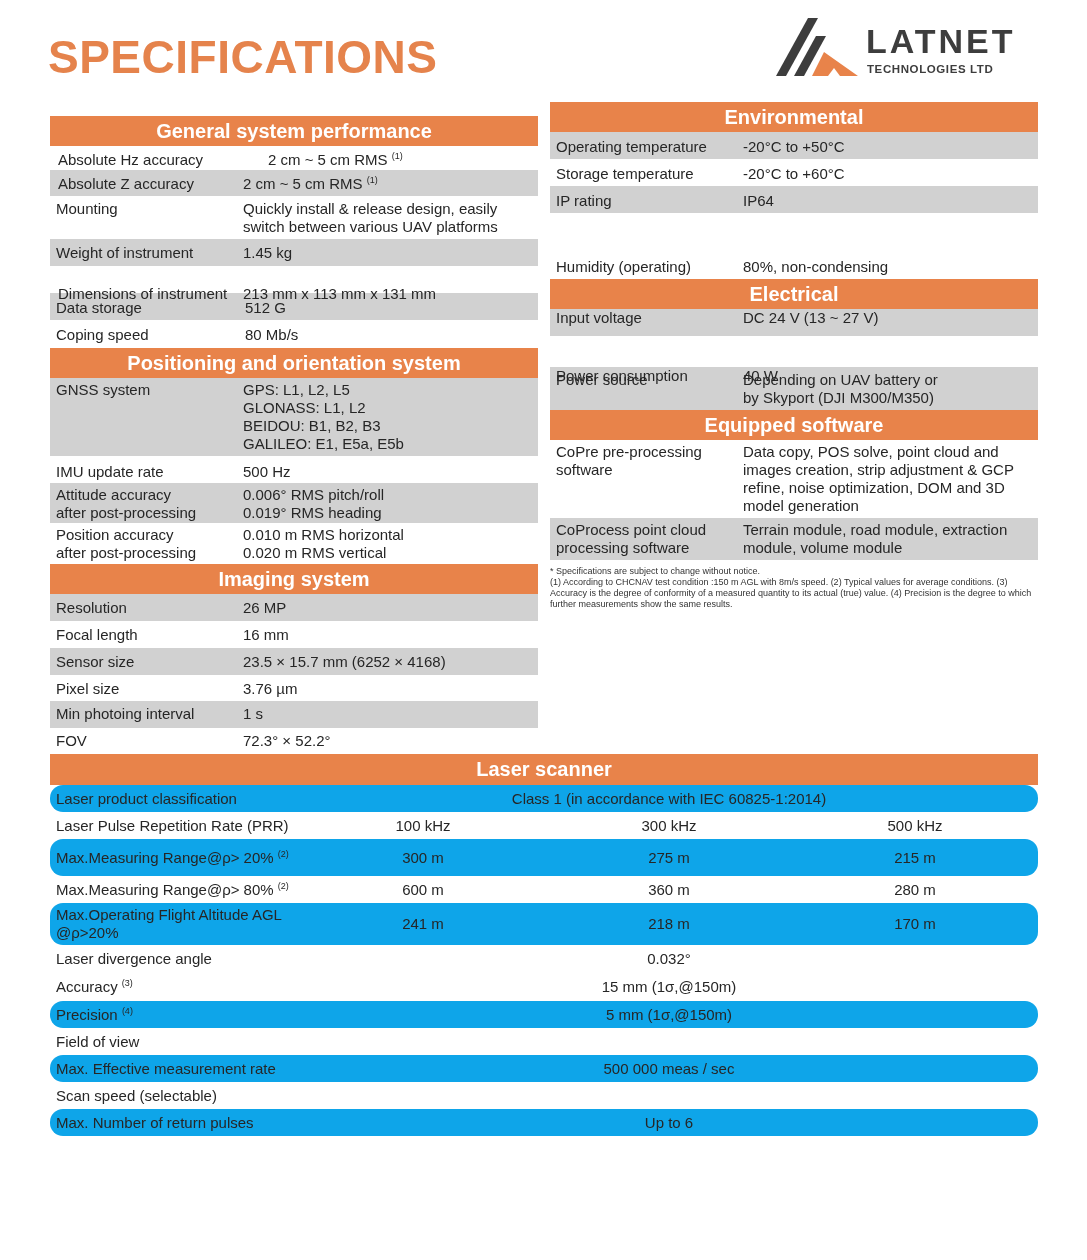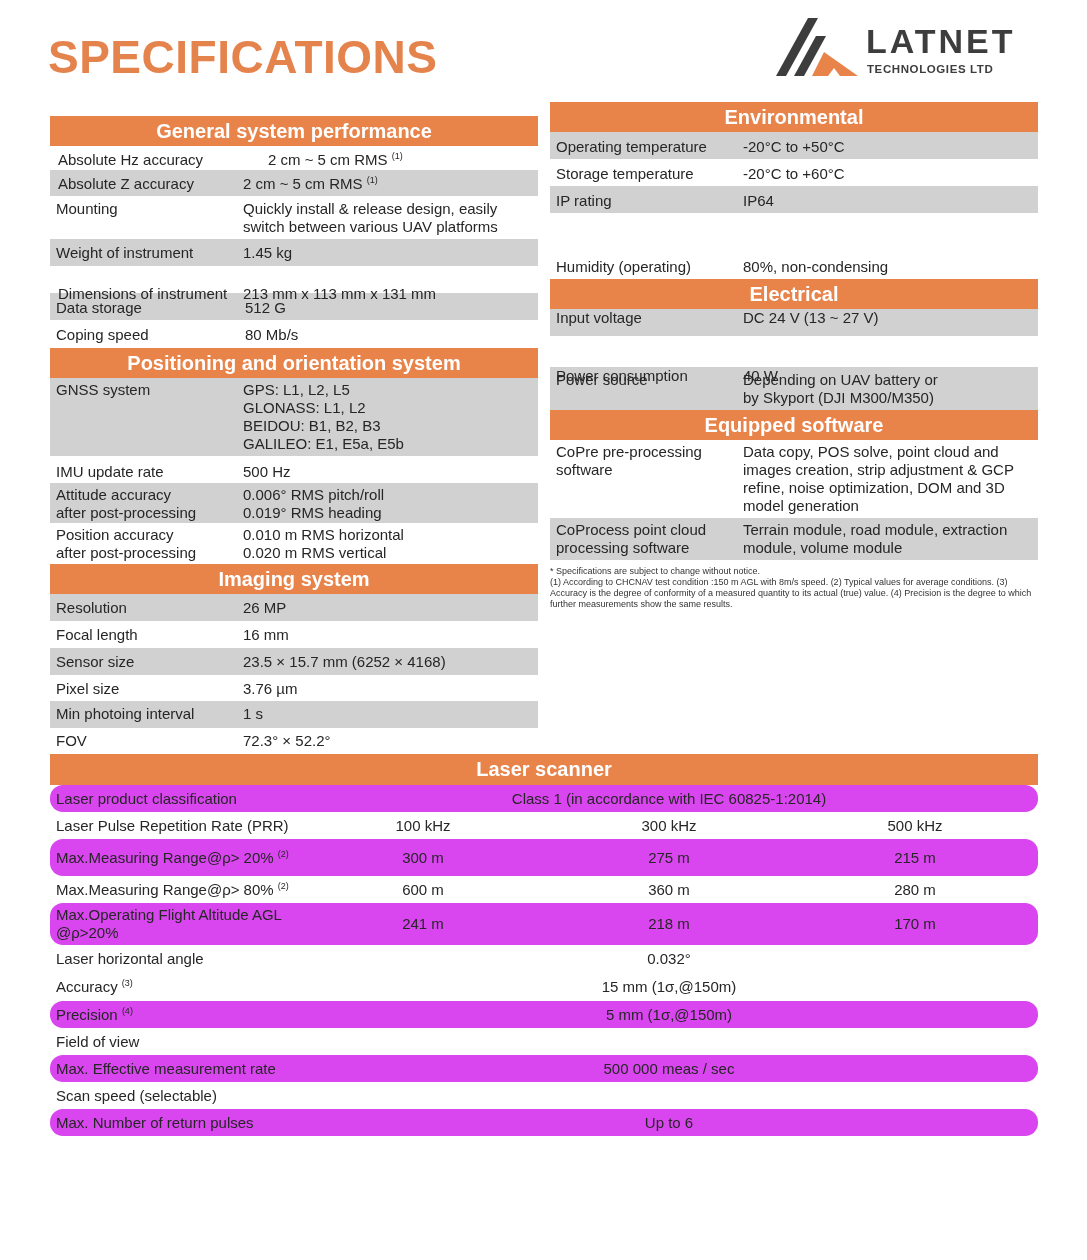--- a/index.html
+++ b/index.html
@@ -37,21 +37,21 @@
   .row .val { flex: 1; padding-right: 6px; }
   sup { font-size: 9px; vertical-align: 6px; line-height: 0; }
 
   .footnotes {
     font-size: 9px; line-height: 11px; color: #333; margin-top: 6px; padding-right: 0;
   }
 
   .laser { position: absolute; left: 50px; top: 754px; width: 988px; }
   .laser .sec-header { height: 31px; line-height: 31px; }
   .lrow { display: flex; font-size: 15px; line-height: 18px; align-items: center; }
-  .lrow.gray { background: #d946ef; border-radius: 13px; }
+  .lrow.gray { background: #0ea5e9; border-radius: 13px; }
   .lrow .lbl { width: 300px; padding-left: 6px; flex-shrink: 0; }
   .lrow .c { width: 246px; text-align: center; }
   .lrow .span { flex: 1; text-align: center; padding-right: 50px; }
 </style>
 </head>
 <body>
 
 <div class="page-title">SPECIFICATIONS</div>
 
 <div class="logo">
@@ -250,21 +250,21 @@
   <div class="lrow gray" style="height:42px">
     <div class="lbl">
       <div>Max.Operating Flight Altitude AGL</div>
       <div>@ρ&gt;20%</div>
     </div>
     <div class="c" style="width:146px">241 m</div>
     <div class="c" style="width:346px">218 m</div>
     <div class="c" style="width:146px">170 m</div>
   </div>
   <div class="lrow" style="height:27px">
-    <div class="lbl">Laser horizontal angle</div>
+    <div class="lbl">Laser divergence angle</div>
     <div class="span">0.032°</div>
   </div>
   <div class="lrow" style="height:29px">
     <div class="lbl"><span>Accuracy</span> <sup>(3)</sup></div>
     <div class="span">15 mm (1σ,@150m)</div>
   </div>
   <div class="lrow gray" style="height:27px">
     <div class="lbl"><span>Precision</span> <sup>(4)</sup></div>
     <div class="span">5 mm (1σ,@150m)</div>
   </div>

